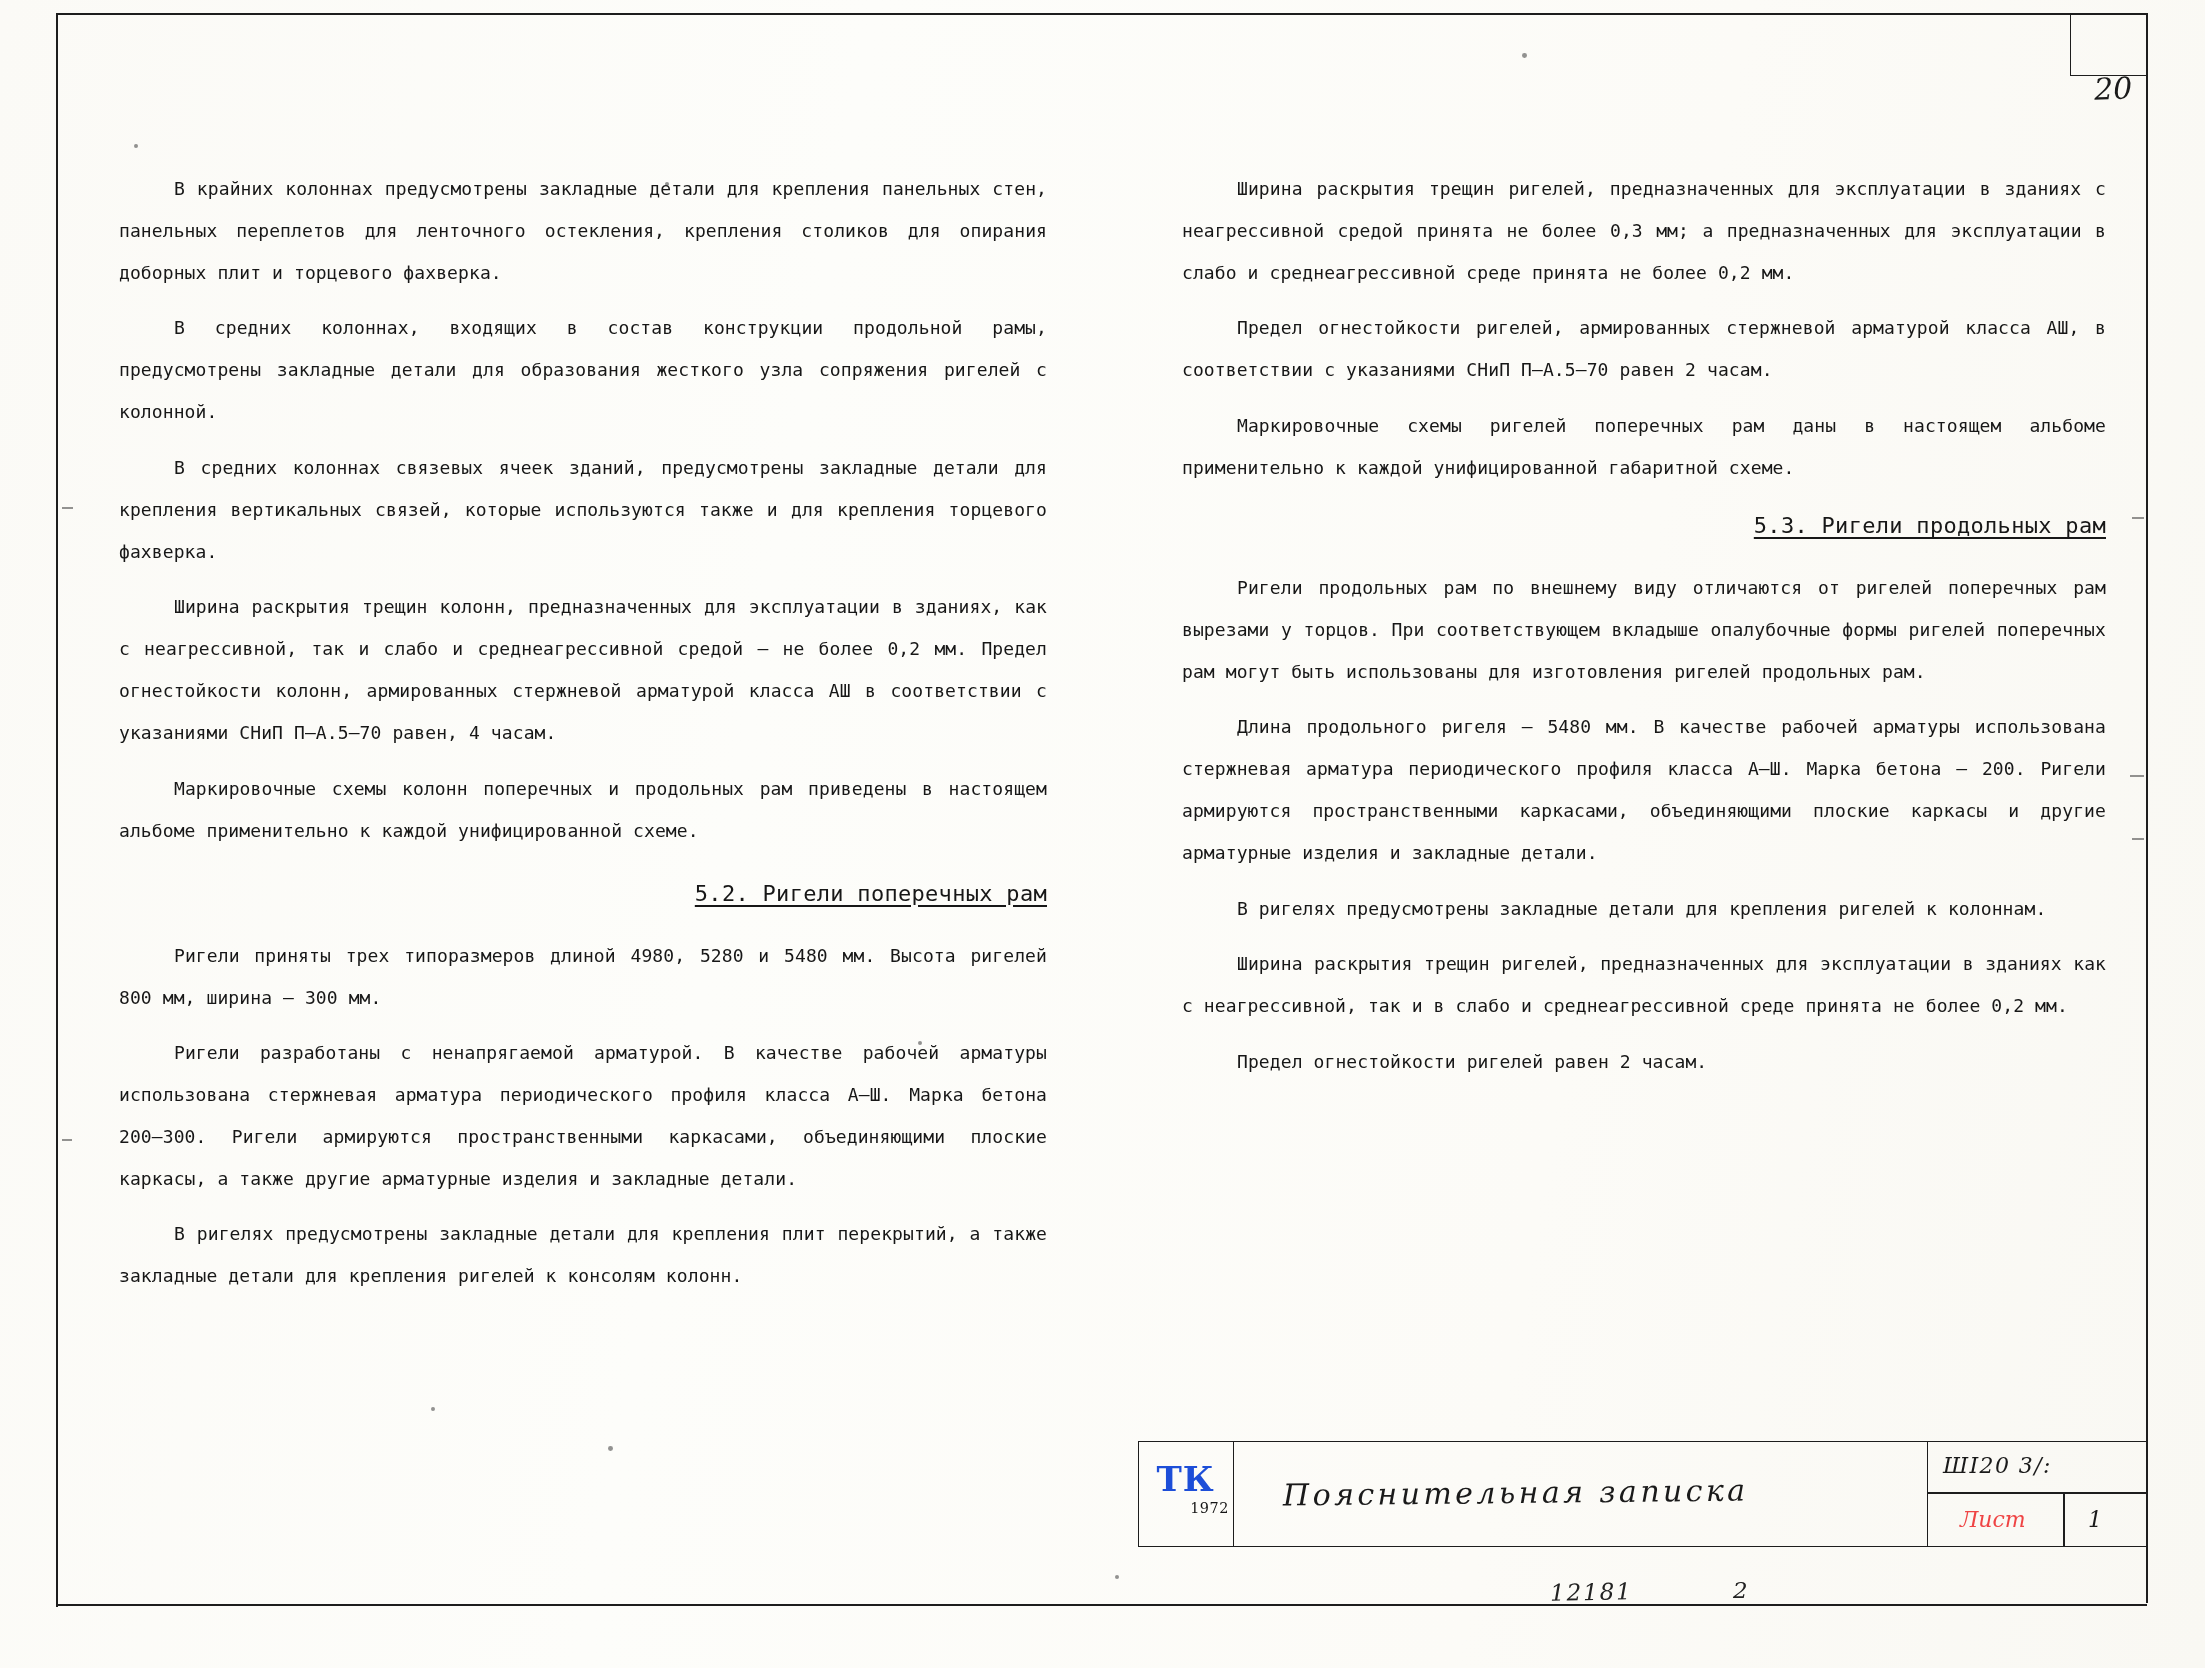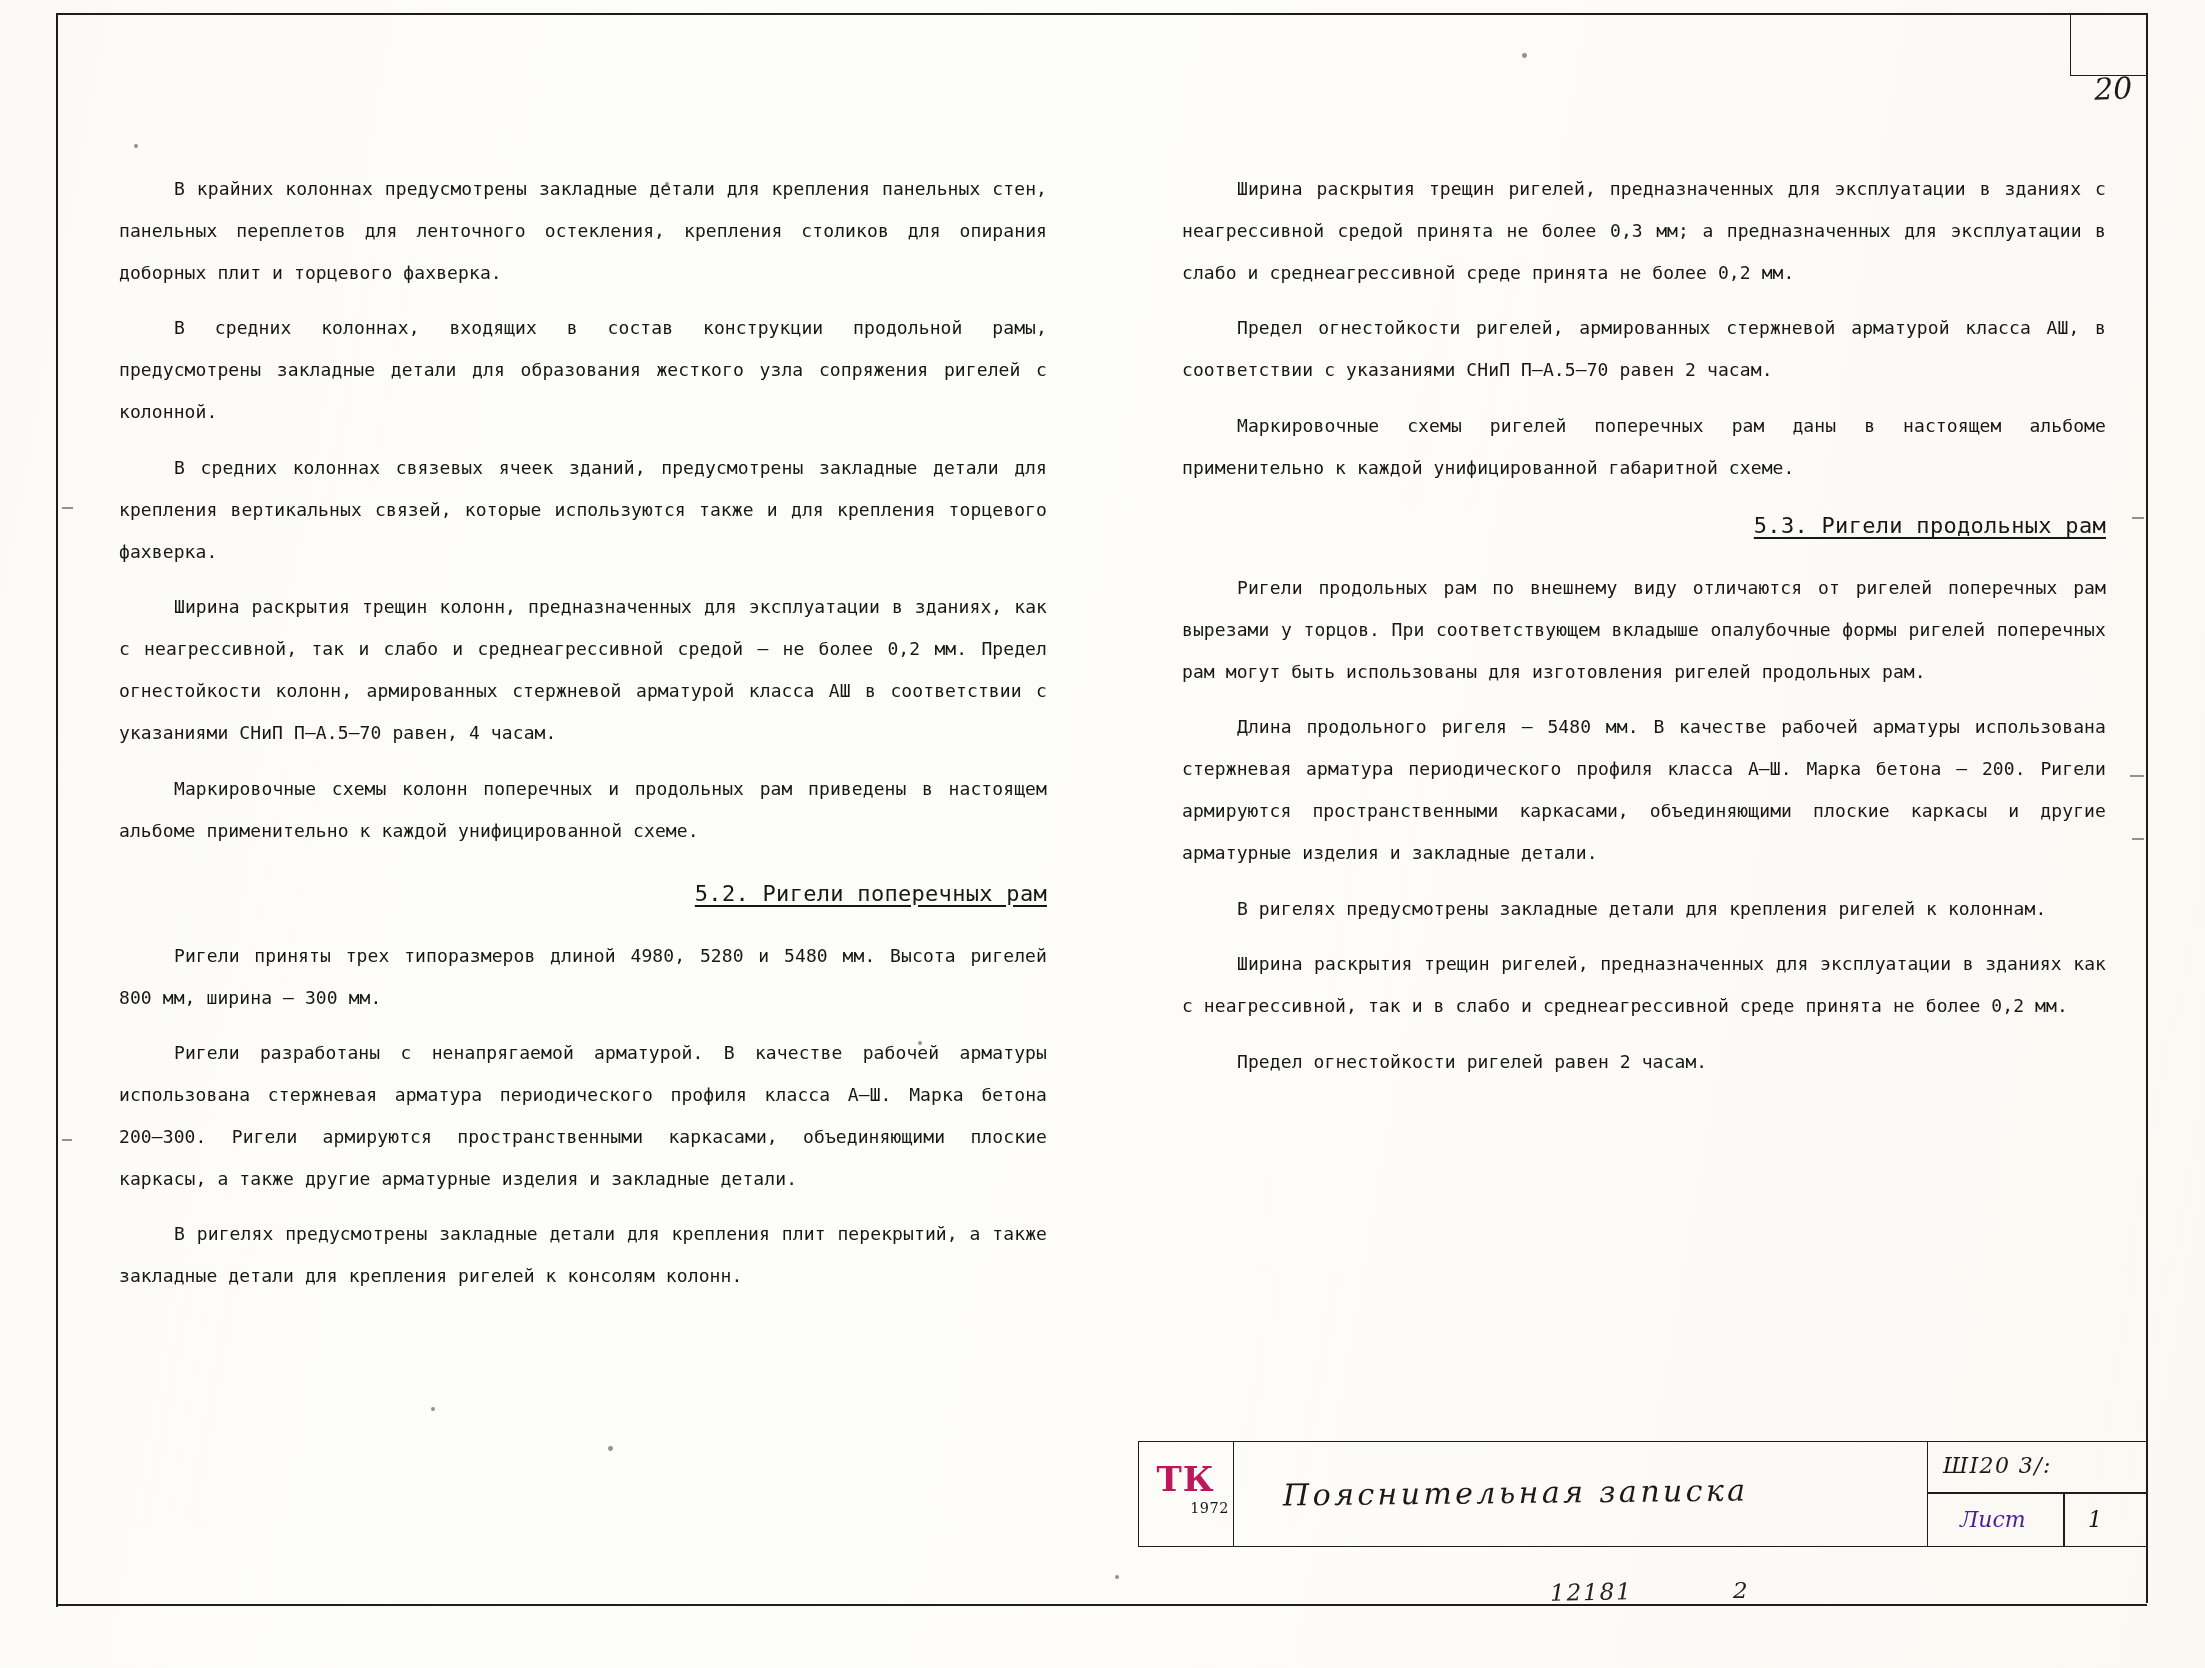--- a/index.html
+++ b/index.html
@@ -128,21 +128,21 @@
     width: 96px;
     height: 106px;
     border-right: 1.9px solid #1d1d1d;
     box-sizing: border-box;
     text-align: center;
   }
   .tk-mark {
     font-family: "DejaVu Serif", serif;
     font-size: 34px;
     font-weight: bold;
-    color: #be185d;
+    color: #1d4ed8;
     letter-spacing: 1px;
     margin-top: 21px;
     line-height: 35px;
   }
   .tk-year {
     font-family: "DejaVu Serif", serif;
     font-size: 14.4px;
     color: #151515;
     letter-spacing: 0.5px;
     margin-top: 2.9px;
@@ -194,21 +194,21 @@
     color: #1a1a1a;
     letter-spacing: 1.4px;
   }
   .sheet-label {
     position: absolute;
     left: 1960px;
     top: 1507px;
     font-family: "DejaVu Serif", serif;
     font-style: italic;
     font-size: 22px;
-    color: #4c1d95;
+    color: #ef4444;
   }
   .sheet-num {
     position: absolute;
     left: 2088px;
     top: 1507px;
     font-family: "DejaVu Serif", serif;
     font-style: italic;
     font-size: 22px;
     color: #1a1a1a;
   }

